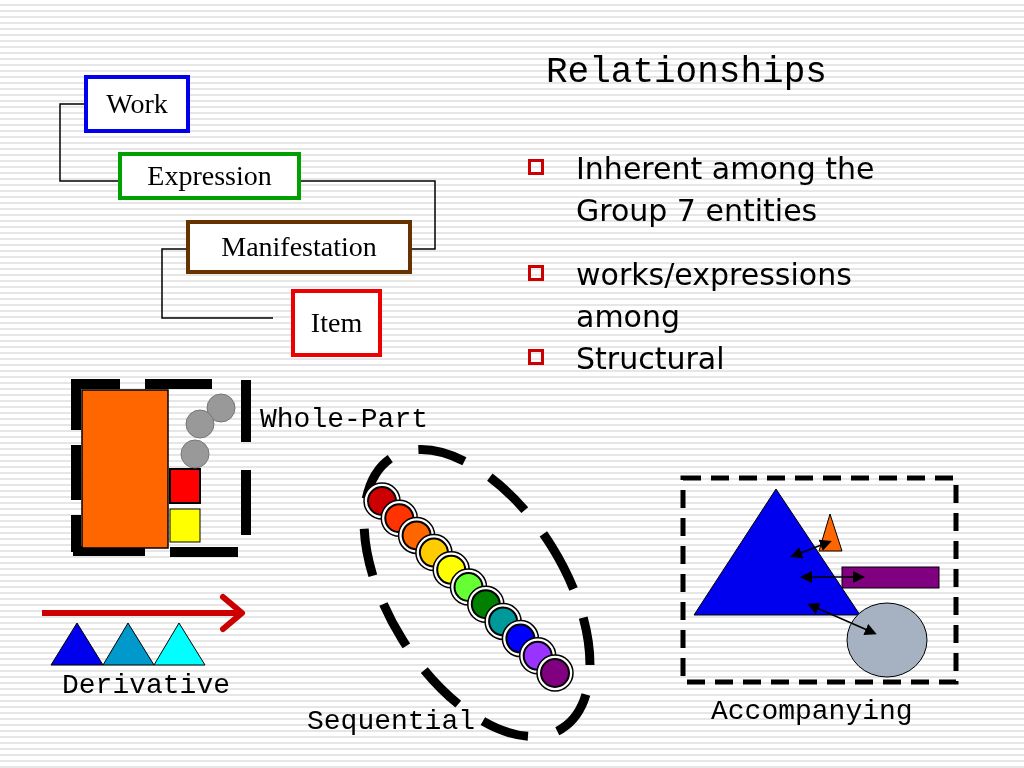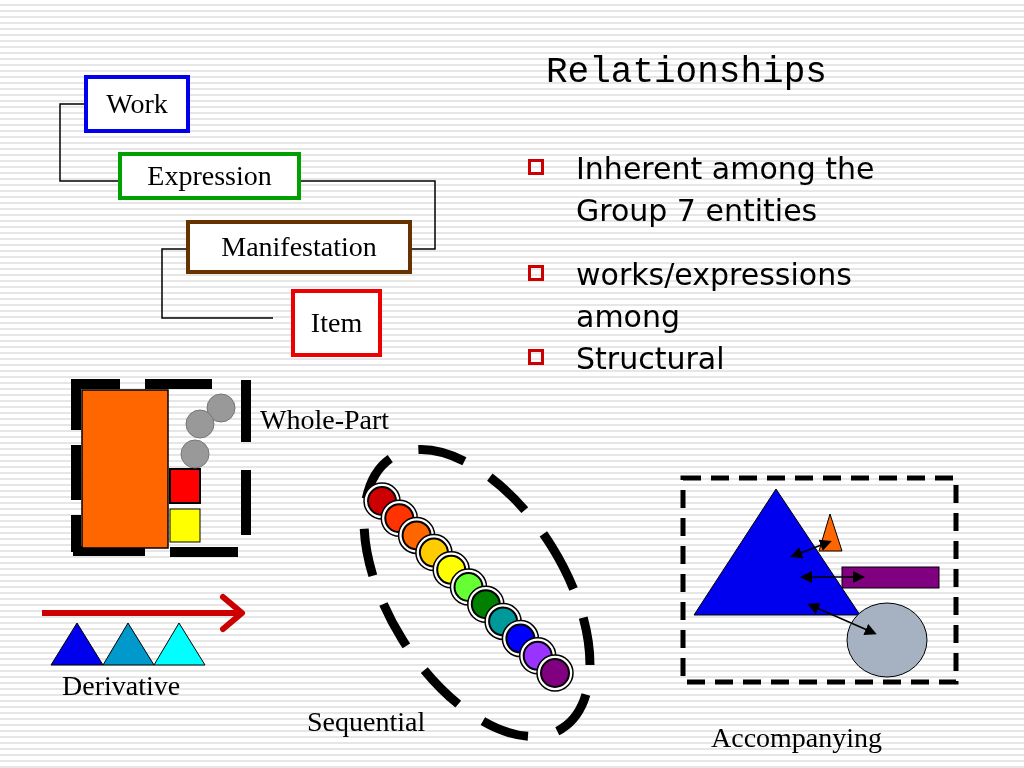--- a/index.html
+++ b/index.html
@@ -15,21 +15,21 @@
     white-space: nowrap; line-height: 1;
   }
   .bullets { position: absolute; left: 528px; top: 148px; width: 470px; }
   .bullet { position: relative; padding-left: 48px; font-family: "DejaVu Sans", sans-serif; font-size: 30px; line-height: 42px; color: #000; }
   .bullet .box {
     position: absolute; left: 0; top: 11px; width: 16px; height: 16px;
     border: 3px solid #cc0000; box-sizing: border-box; background: transparent;
   }
   .b1 { margin-bottom: 22px; }
   .b2 { margin-bottom: 0px; }
-  .label { position: absolute; font-family: Liberation Serif, serif; font-size: 28px; color: #000; white-space: nowrap; line-height: 1; }
+  .label { position: absolute; font-family: Liberation Mono, monospace; font-size: 28px; color: #000; white-space: nowrap; line-height: 1; }
   .fbox {
     position: absolute; box-sizing: border-box; background: #ffffff;
     font-family: "Liberation Serif", serif; font-size: 28px; color: #000;
     display: flex; align-items: center; justify-content: center; white-space: nowrap;
   }
   svg { position: absolute; left: 0; top: 0; }
 </style>
 </head>
 <body>
 
@@ -138,13 +138,13 @@
   </defs>
   <rect x="683" y="478" width="273" height="204" fill="none" stroke="#000" stroke-width="5" stroke-dasharray="18 10"></rect>
   <polygon points="776,489 694,615 860,615" fill="#0000ee" stroke="#000" stroke-width="1"></polygon>
   <polygon points="830,514 819,551 842,551" fill="#ff6600" stroke="#000" stroke-width="1"></polygon>
   <rect x="842" y="567" width="97" height="21" fill="#800080" stroke="#000" stroke-width="1"></rect>
   <ellipse cx="887" cy="640" rx="40" ry="37" fill="#a6b2c2" stroke="#000" stroke-width="1"></ellipse>
   <line x1="793" y1="556" x2="829" y2="542" stroke="#000" stroke-width="1.5" marker-start="url(#ah)" marker-end="url(#ah)"></line>
   <line x1="803" y1="577" x2="862" y2="577" stroke="#000" stroke-width="1.5" marker-start="url(#ah)" marker-end="url(#ah)"></line>
   <line x1="810" y1="605" x2="874" y2="633" stroke="#000" stroke-width="1.5" marker-start="url(#ah)" marker-end="url(#ah)"></line>
 </svg>
-<div class="label" style="left:711px;top:724px;">Accompanying</div>
+<div class="label" style="left:711px;top:698px;">Accompanying</div>
 
 </body></html>

